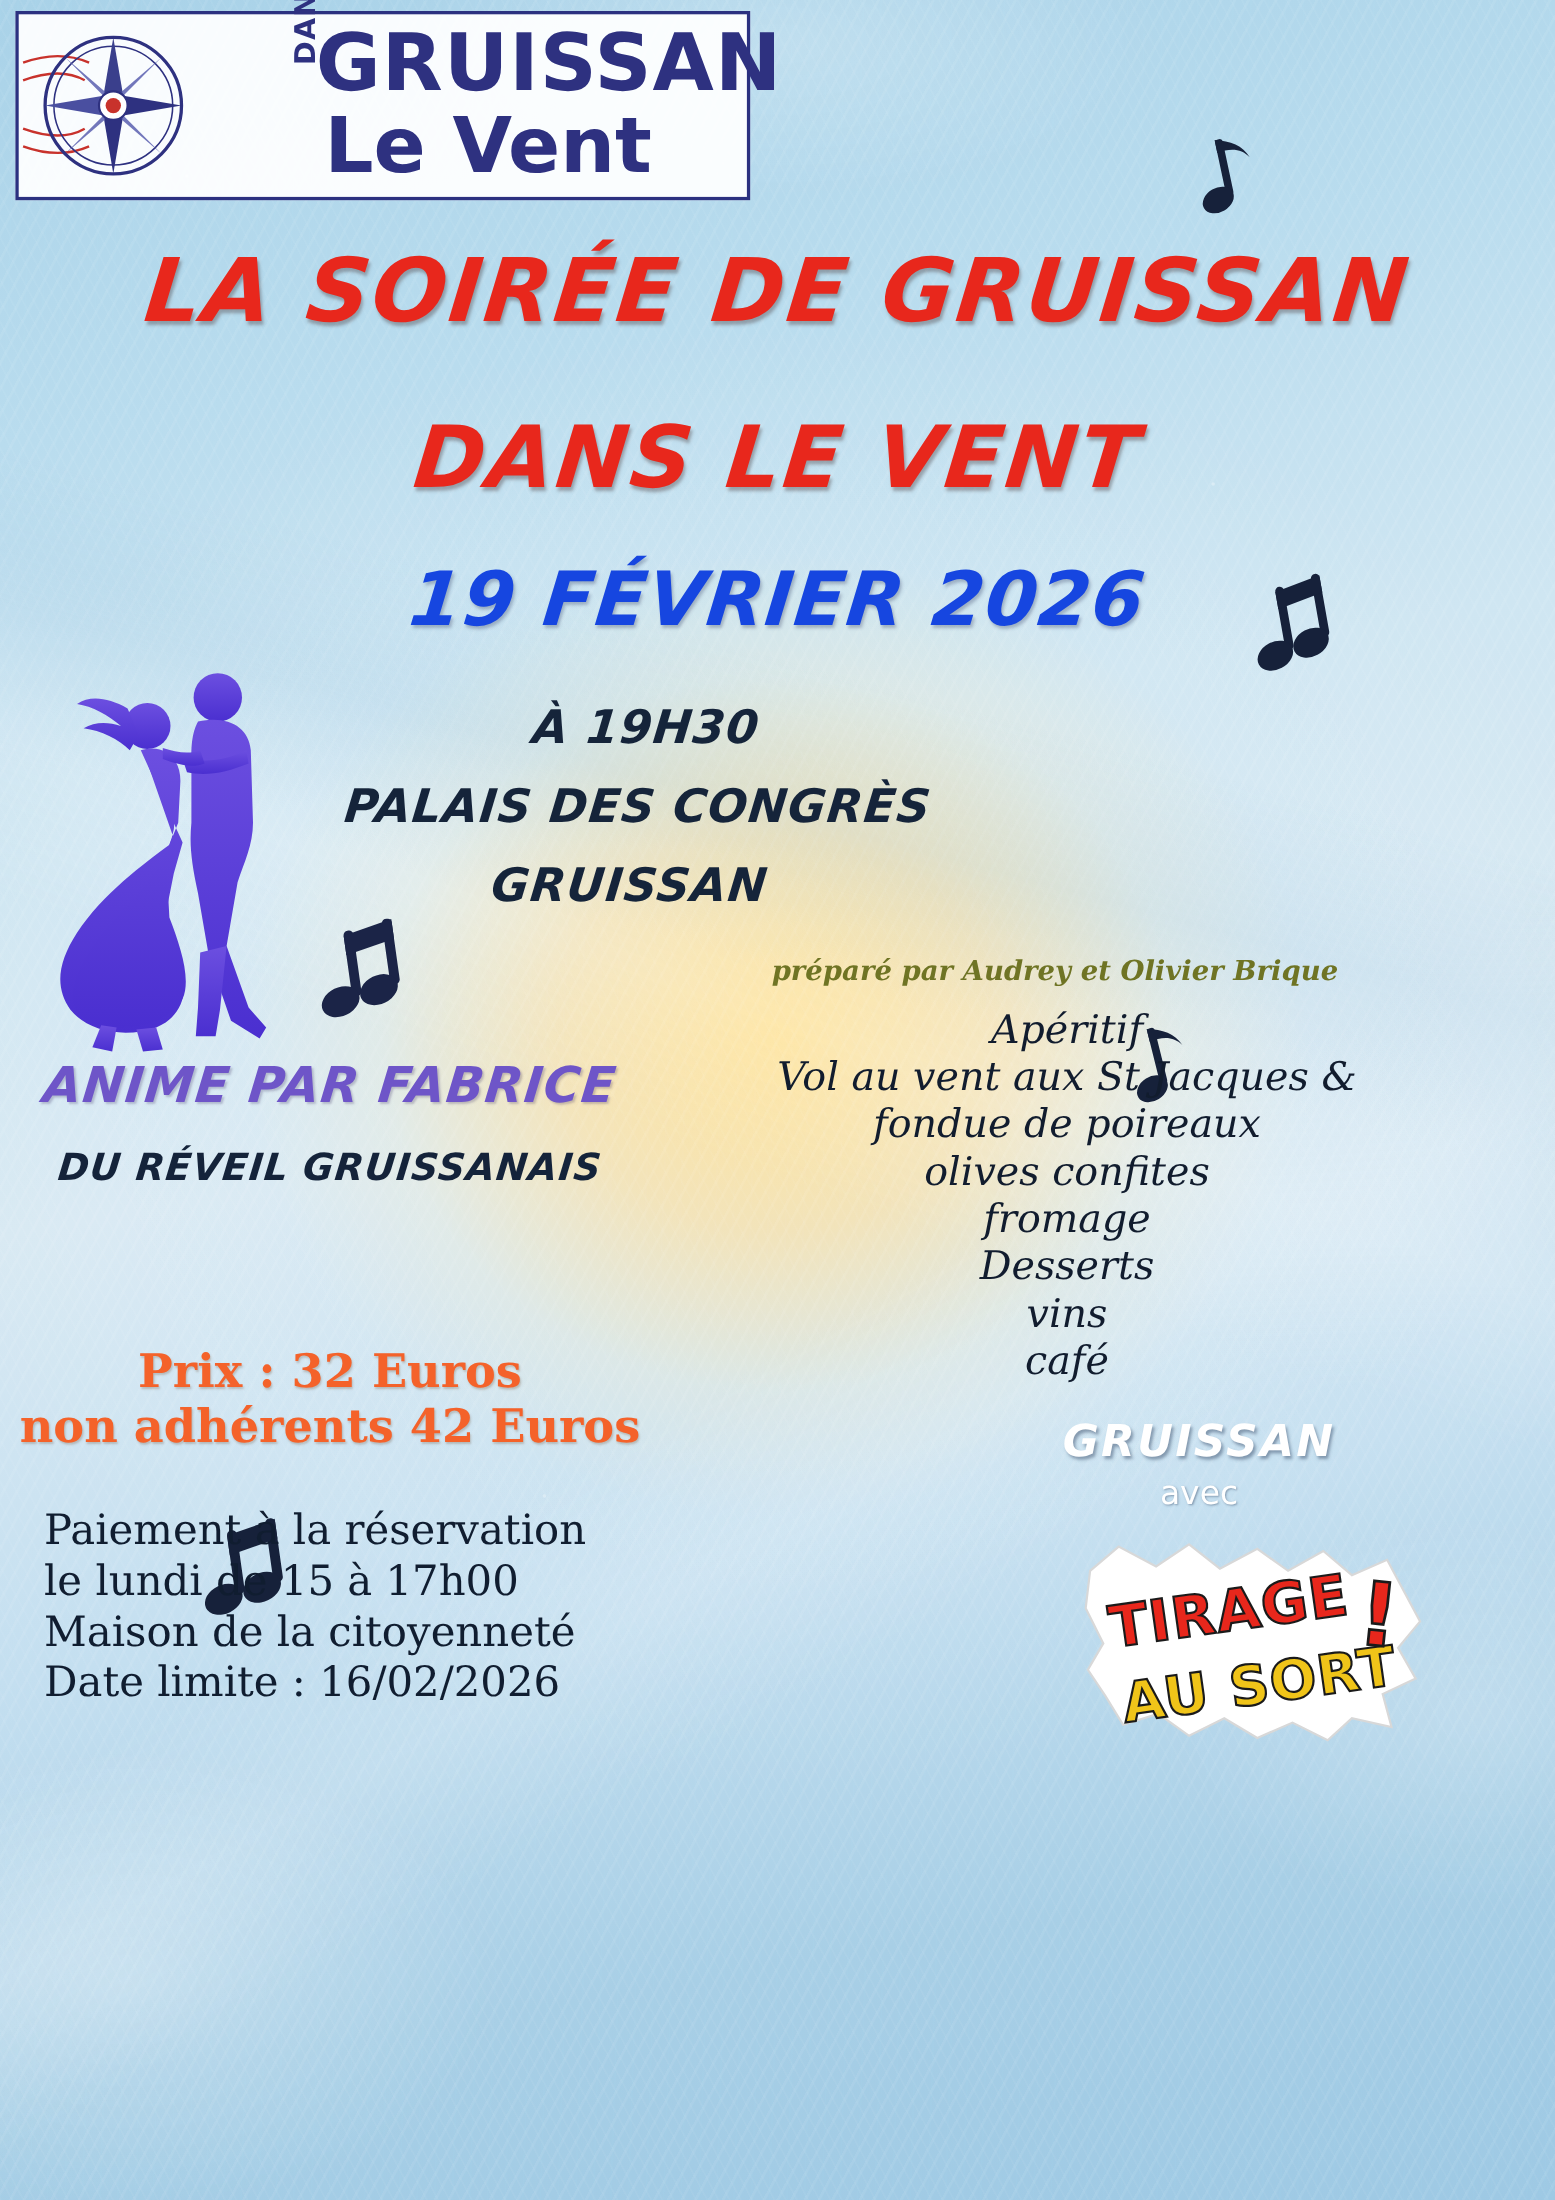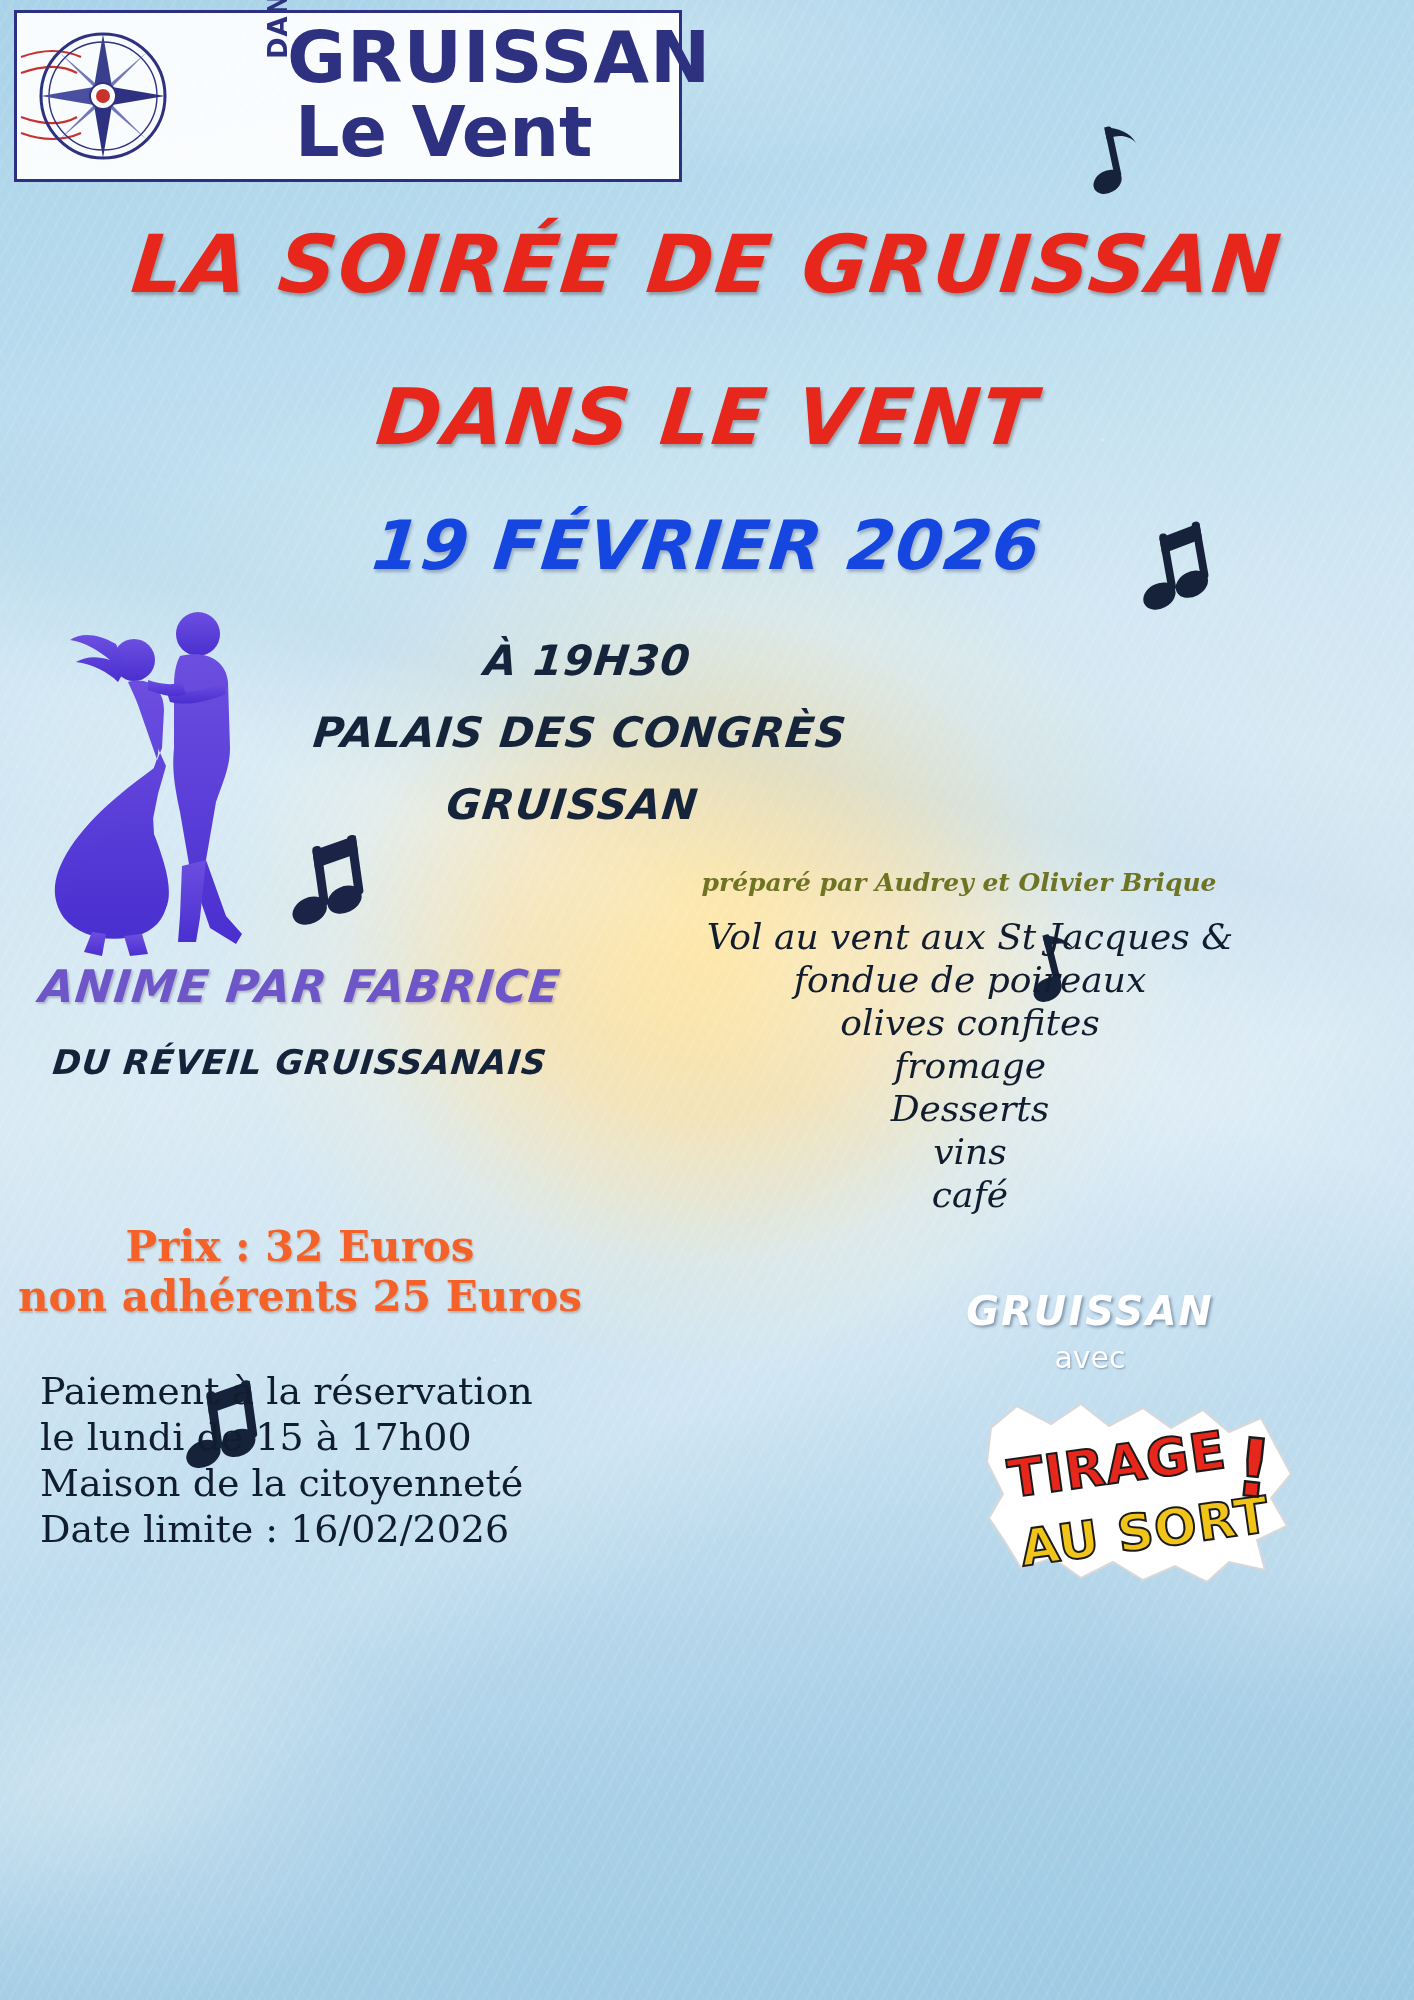--- a/index.html
+++ b/index.html
@@ -438,32 +438,33 @@
         <path d="M118 92 C 134 98, 146 100, 156 96 L152 84 C 142 88, 130 86, 118 82 Z"></path>
       </g>
     </svg>
   </div>
 
   <div class="anime">ANIME PAR FABRICE</div>
   <div class="anime-sub">DU RÉVEIL GRUISSANAIS</div>
 
   <div class="price">
     <div>Prix : 32 Euros</div>
-    <div>non adhérents 25 Euros</div>
+    <div>non adhérents 42 Euros</div>
   </div>
 
   <div class="payment">
     <div>Paiement à la réservation</div>
     <div>le lundi de 15 à 17h00</div>
     <div>Maison de la citoyenneté</div>
     <div>Date limite : 16/02/2026</div>
   </div>
 
   <div class="menu-sub">préparé par Audrey et Olivier Brique</div>
   <div class="menu-items">
+    <div>Apéritif</div>
     <div>Vol au vent aux St Jacques &amp;</div>
     <div>fondue  de poireaux</div>
     <div>olives confites</div>
     <div>fromage</div>
     <div>Desserts</div>
     <div>vins</div>
     <div>café</div>
   </div>
 
   <div class="tombola">GRUISSAN</div>

